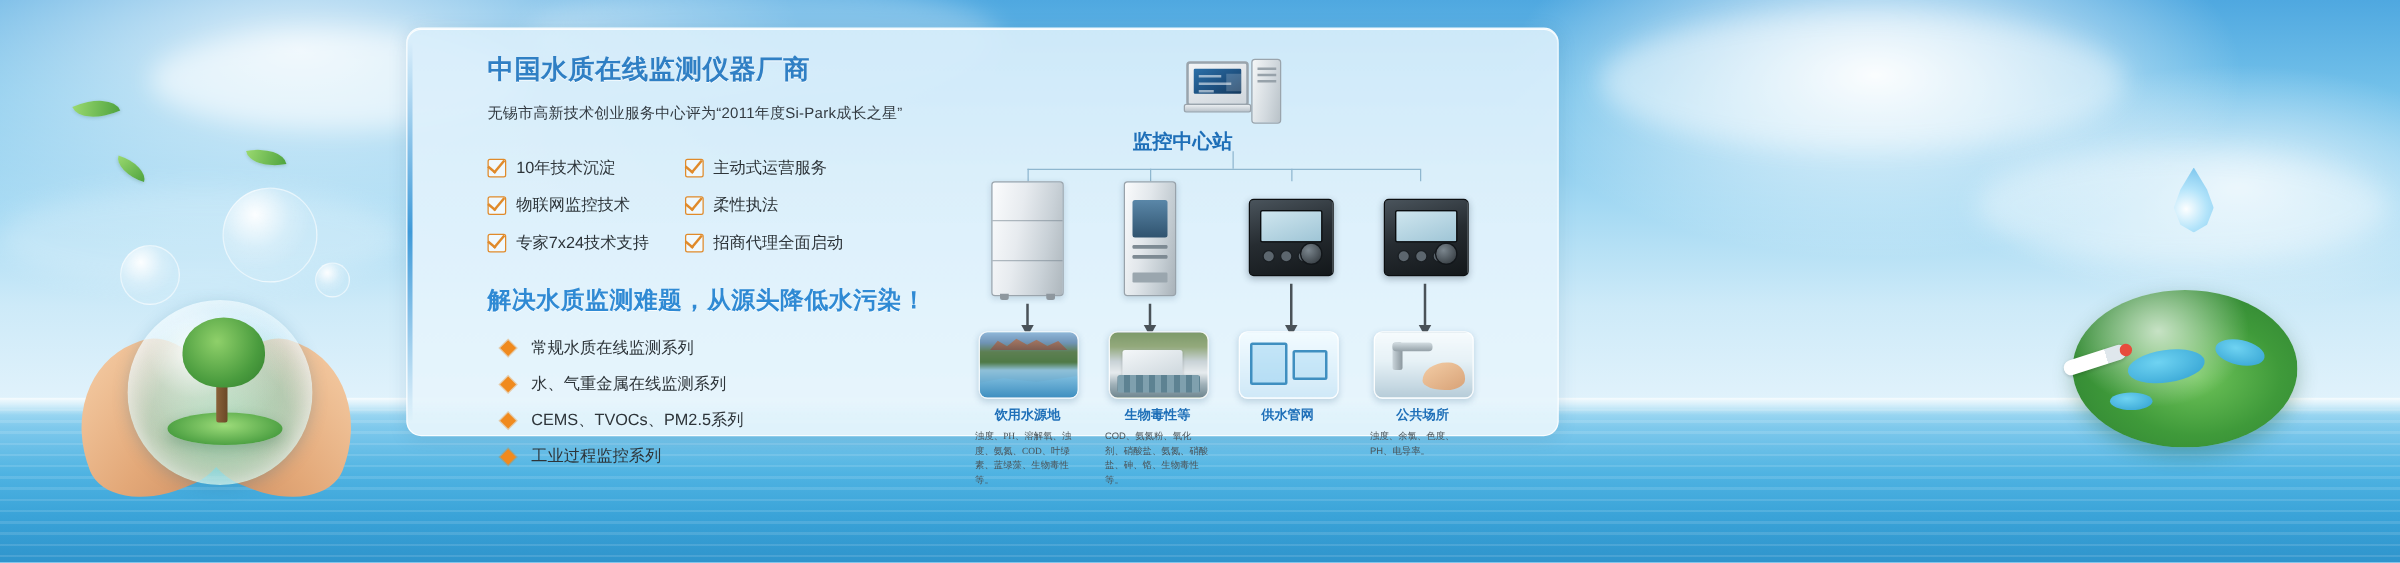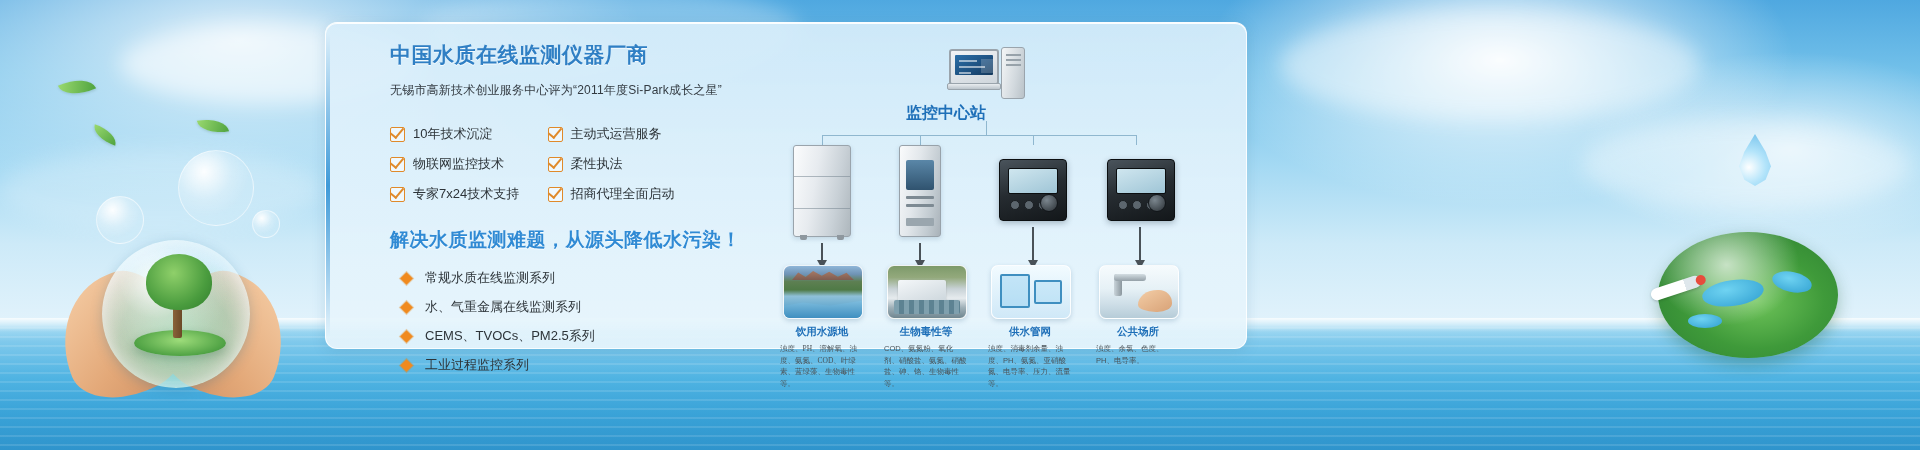--- a/index.html
+++ b/index.html
@@ -424,21 +424,20 @@
       <div class="card-desc">浊度、PH、溶解氧、浊度、氨氮、COD、叶绿素、蓝绿藻、生物毒性等。</div>
     </div>
     <div class="card c2">
       <div class="photo p-plant"></div>
       <div class="card-title">生物毒性等</div>
       <div class="card-desc">COD、氨氮粉、氧化剂、硝酸盐、氨氮、硝酸盐、砷、铬、生物毒性等。</div>
     </div>
     <div class="card c3">
       <div class="photo p-pipe"></div>
       <div class="card-title">供水管网</div>
-      <div class="card-desc">浊度、消毒剂余量、浊度、PH、氨氮、亚硝酸氮、电导率、压力、流量等。</div>
     </div>
     <div class="card c4">
       <div class="photo p-tap">
         <span class="hand-s"></span>
       </div>
       <div class="card-title">公共场所</div>
       <div class="card-desc">浊度、余氯、色度、PH、电导率。</div>
     </div>
 
   </div>

